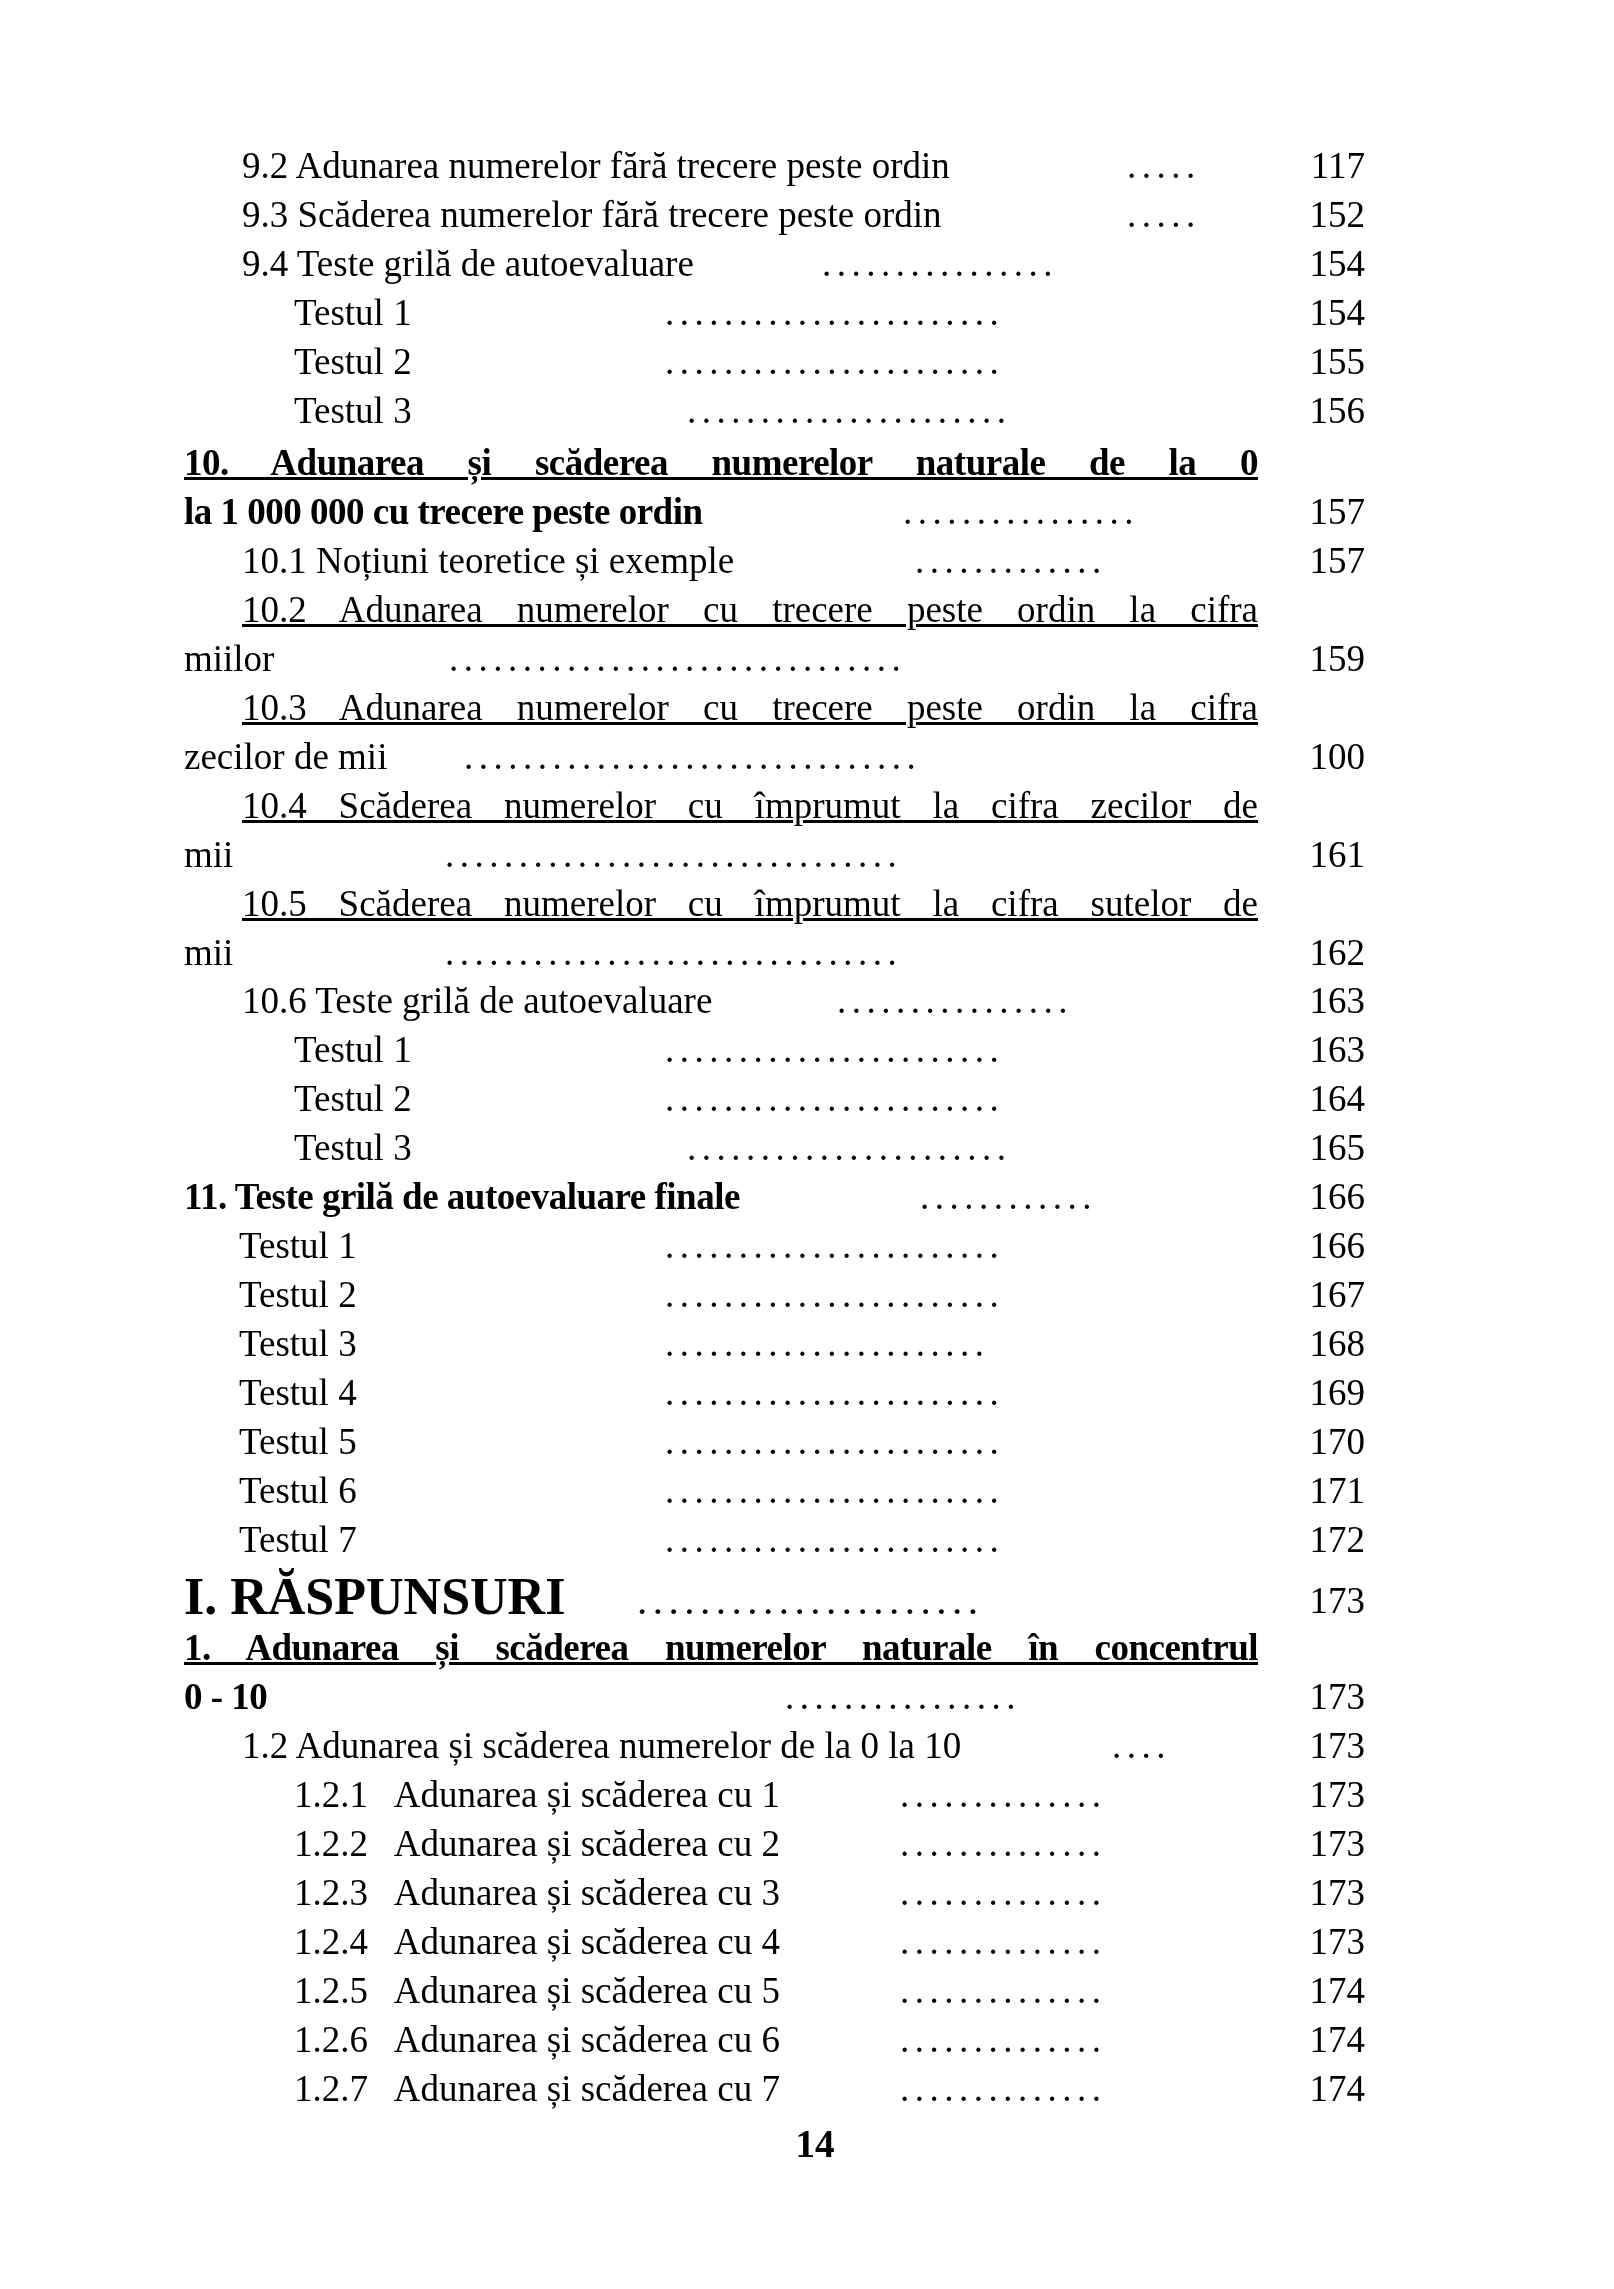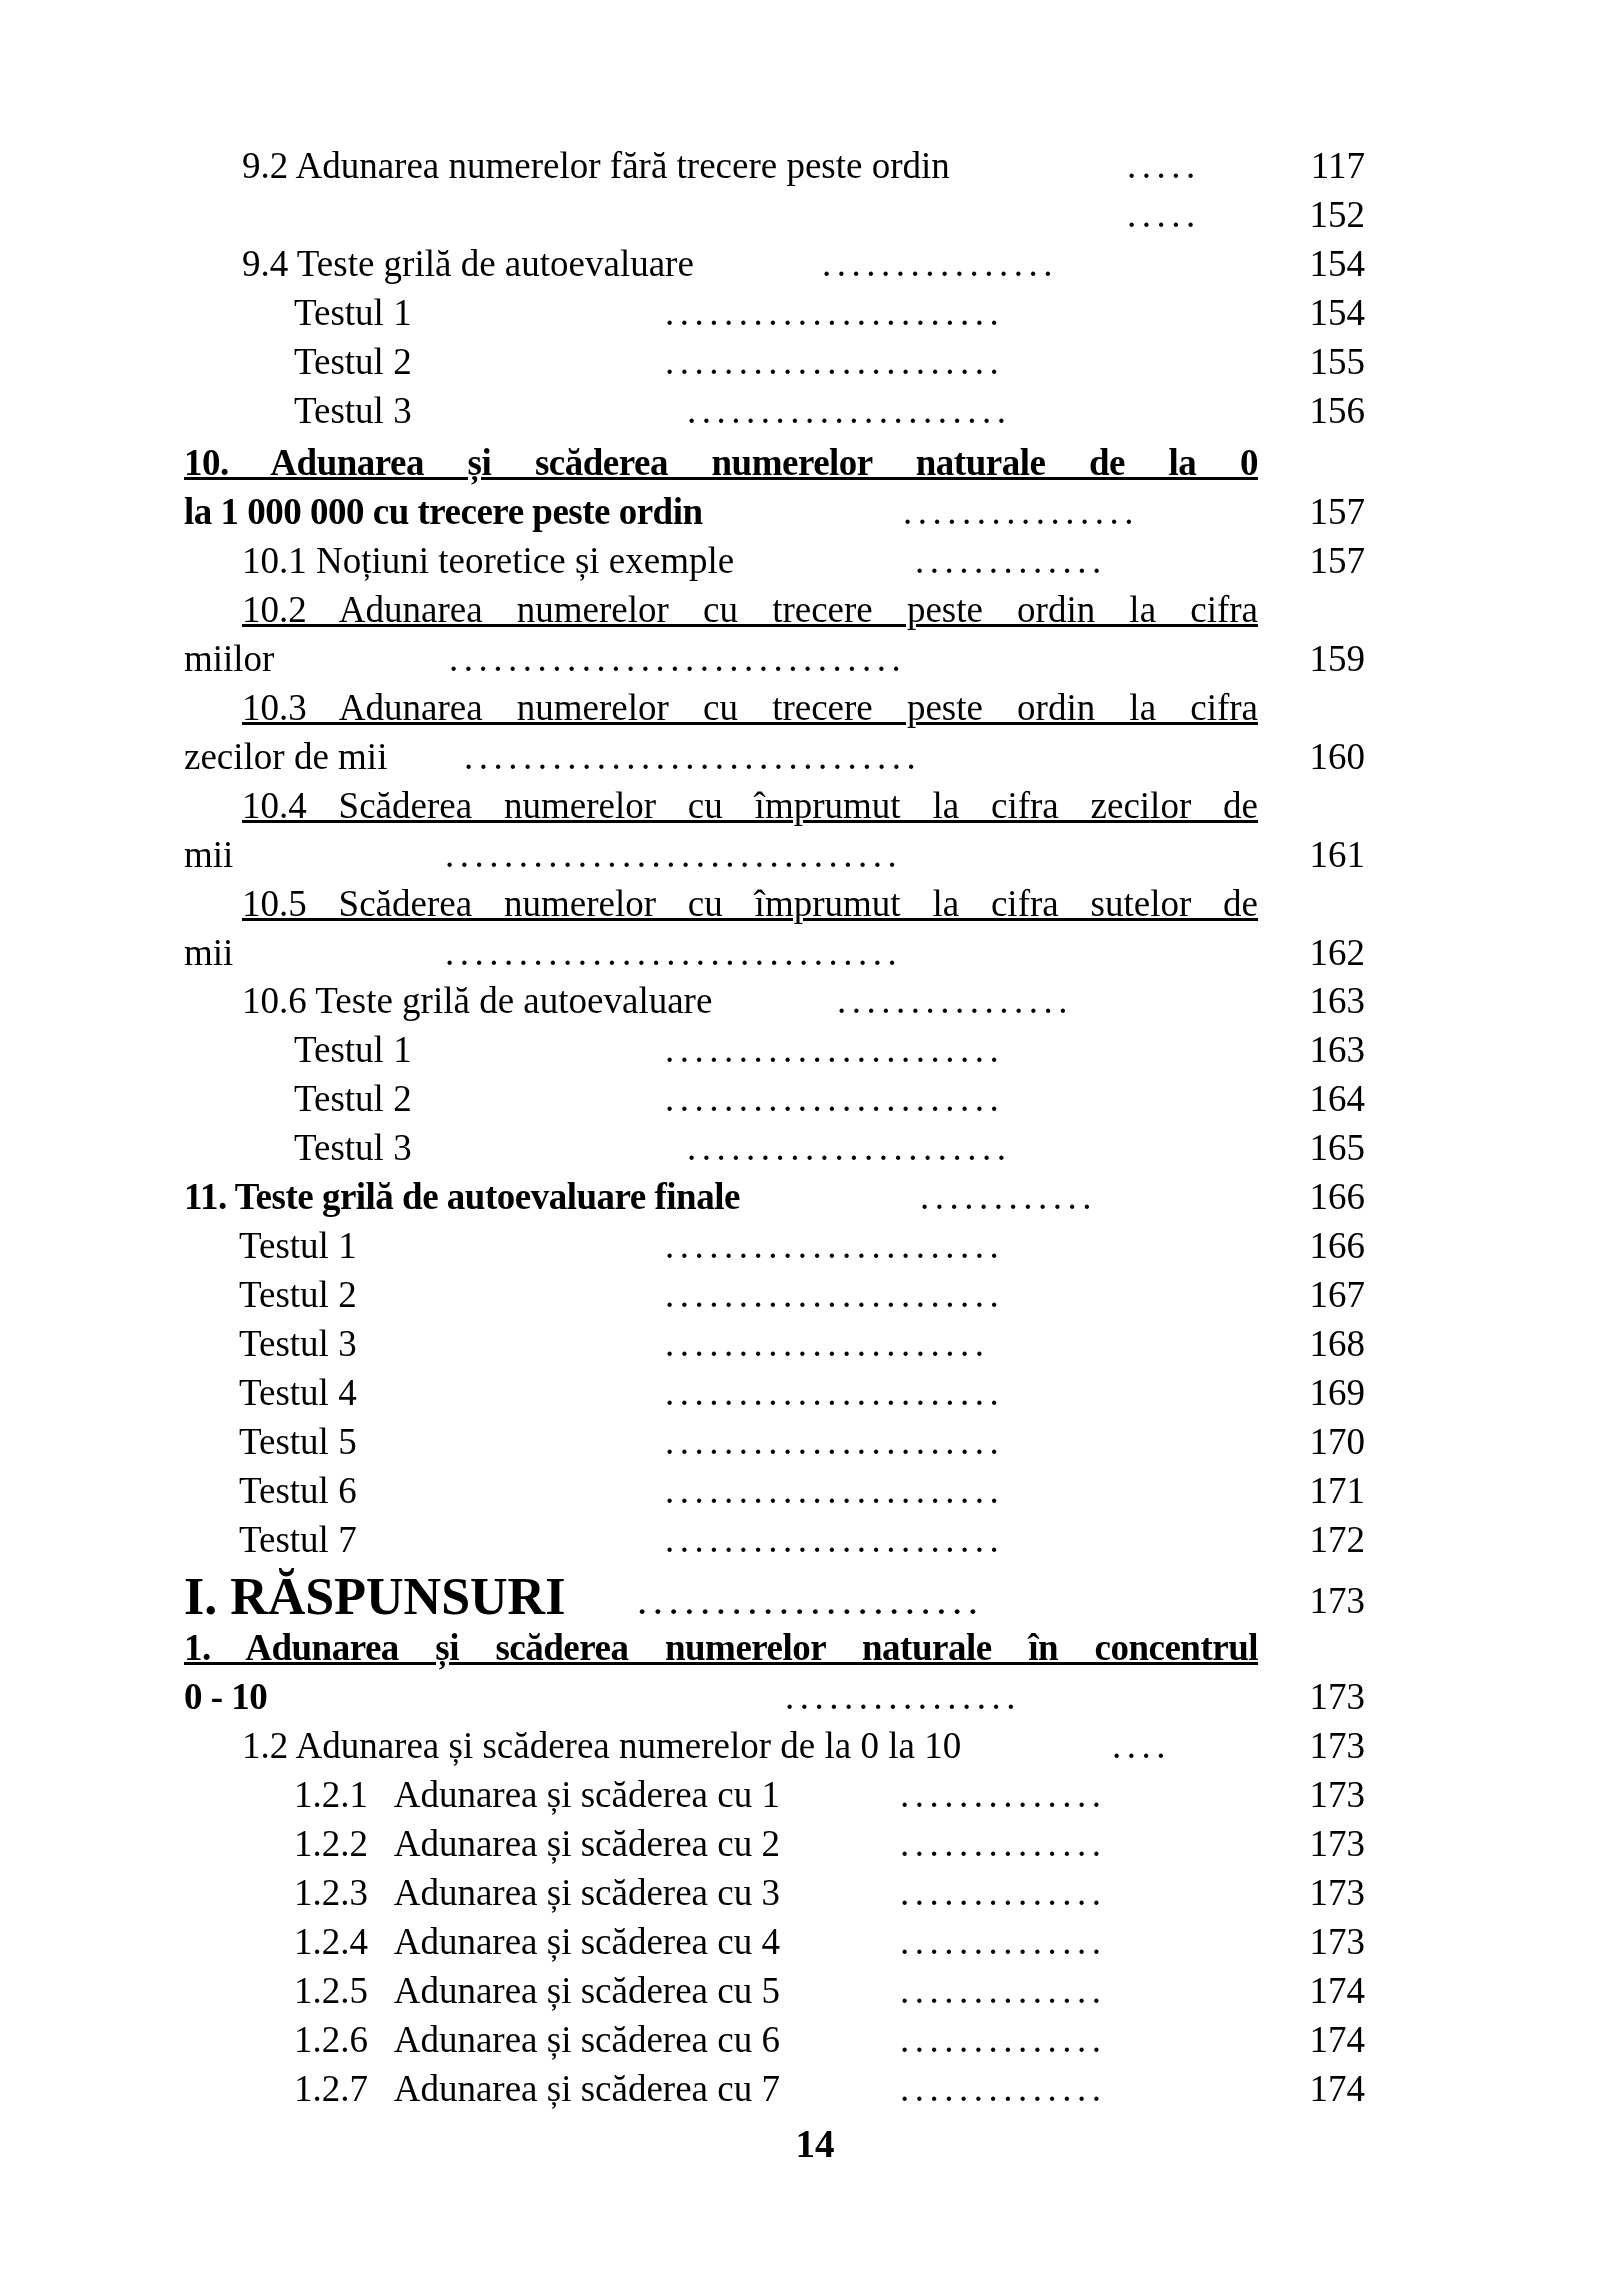--- a/index.html
+++ b/index.html
@@ -22,20 +22,21 @@
 <body>
 
 <div class="page">
 
   <div class="row" style="top:141px">
     <span class="t" style="left:234px">9.2 Adunarea numerelor fără trecere peste ordin</span>
     <span class="d" style="left:1119px">.....</span>
     <span class="p">117</span>
   </div>
   <div class="row" style="top:190px">
+    <span class="t" style="left:234px">9.3 Scăderea numerelor fără trecere peste ordin</span>
     <span class="d" style="left:1119px">.....</span>
     <span class="p">152</span>
   </div>
   <div class="row" style="top:239px">
     <span class="t" style="left:234px">9.4 Teste grilă de autoevaluare</span>
     <span class="d" style="left:814px">................</span>
     <span class="p">154</span>
   </div>
   <div class="row" style="top:288px">
     <span class="t" style="left:286px">Testul 1</span>
@@ -73,21 +74,21 @@
     <span class="t" style="left:176px">miilor</span>
     <span class="d" style="left:441px">...............................</span>
     <span class="p">159</span>
   </div>
   <div class="row just" style="top:683px">
     <span class="t" style="left:234px;width:1016px">10.3 Adunarea numerelor cu trecere peste ordin la cifra</span>
   </div>
   <div class="row" style="top:732px">
     <span class="t" style="left:176px">zecilor de mii</span>
     <span class="d" style="left:456px">...............................</span>
-    <span class="p">160</span>
+    <span class="p">100</span>
   </div>
   <div class="row just" style="top:781px">
     <span class="t" style="left:234px;width:1016px">10.4 Scăderea numerelor cu împrumut la cifra zecilor de</span>
   </div>
   <div class="row" style="top:830px">
     <span class="t" style="left:176px">mii</span>
     <span class="d" style="left:437px">...............................</span>
     <span class="p">161</span>
   </div>
   <div class="row just" style="top:879px">

